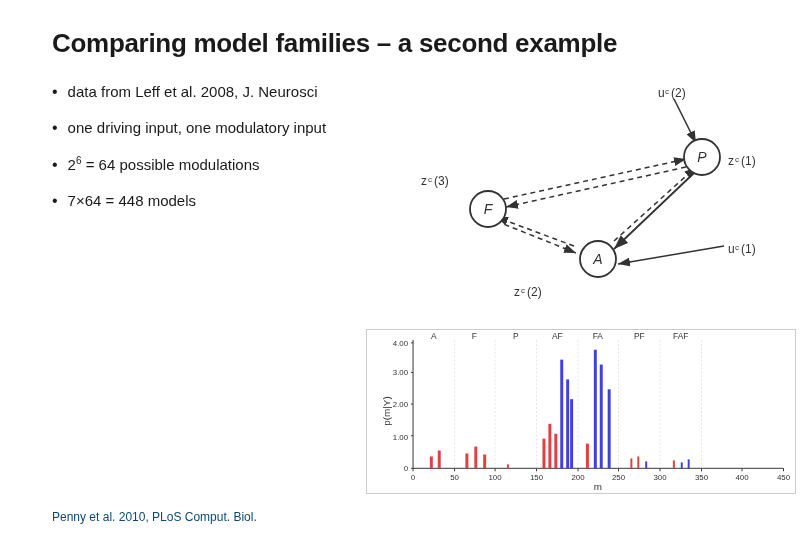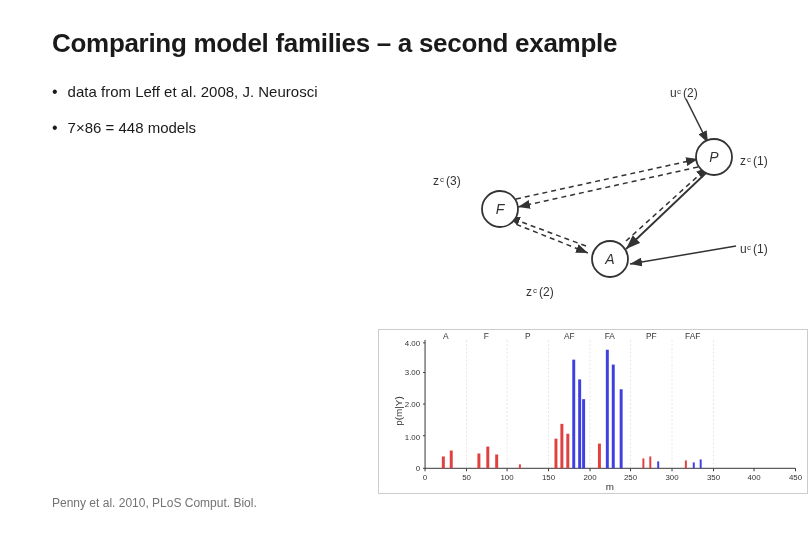--- a/index.html
+++ b/index.html
@@ -24,21 +24,21 @@
       font-size: 26px;
       font-weight: bold;
       color: #1a1a1a;
       margin-bottom: 22px;
       letter-spacing: -0.3px;
     }
 
     .content-area {
       display: flex;
       flex-direction: row;
-      gap: 16px;
+      gap: 4px;
     }
 
     .left-panel {
       width: 300px;
       flex-shrink: 0;
     }
 
     .bullet-list {
       list-style: none;
       padding: 0;
@@ -90,24 +90,24 @@
     .chart-container {
       width: 430px;
       height: 165px;
       position: relative;
       border: 1px solid #ccc;
       background: #fff;
     }
 
     .footer {
       position: absolute;
-      bottom: 30px;
+      bottom: 16px;
       left: 36px;
       font-size: 12px;
-      color: #737373;
+      color: #0c4a6e;
       font-style: normal;
     }
 
     
     .graph-svg {
       width: 430px;
       height: 240px;
     }
 
     
@@ -124,21 +124,27 @@
   <div class="title">Comparing model families – a second example</div>
 
   <div class="content-area">
 
     <div class="left-panel">
       <ul class="bullet-list">
         <li>
           <span class="bullet-text">data from Leff et al. 2008, J. Neurosci</span>
         </li>
         <li>
-          <span class="bullet-text">7×86 = 448 models</span>
+          <span class="bullet-text">one driving input, one modulatory input</span>
+        </li>
+        <li>
+          <span class="bullet-text">2<sup>6</sup> = 64 possible modulations</span>
+        </li>
+        <li>
+          <span class="bullet-text">7×64 = 448 models</span>
         </li>
       </ul>
     </div>
 
     <div class="right-panel">
 
       <div class="graph-container">
         <svg class="graph-svg" viewBox="0 0 430 240">
 
           <defs>

